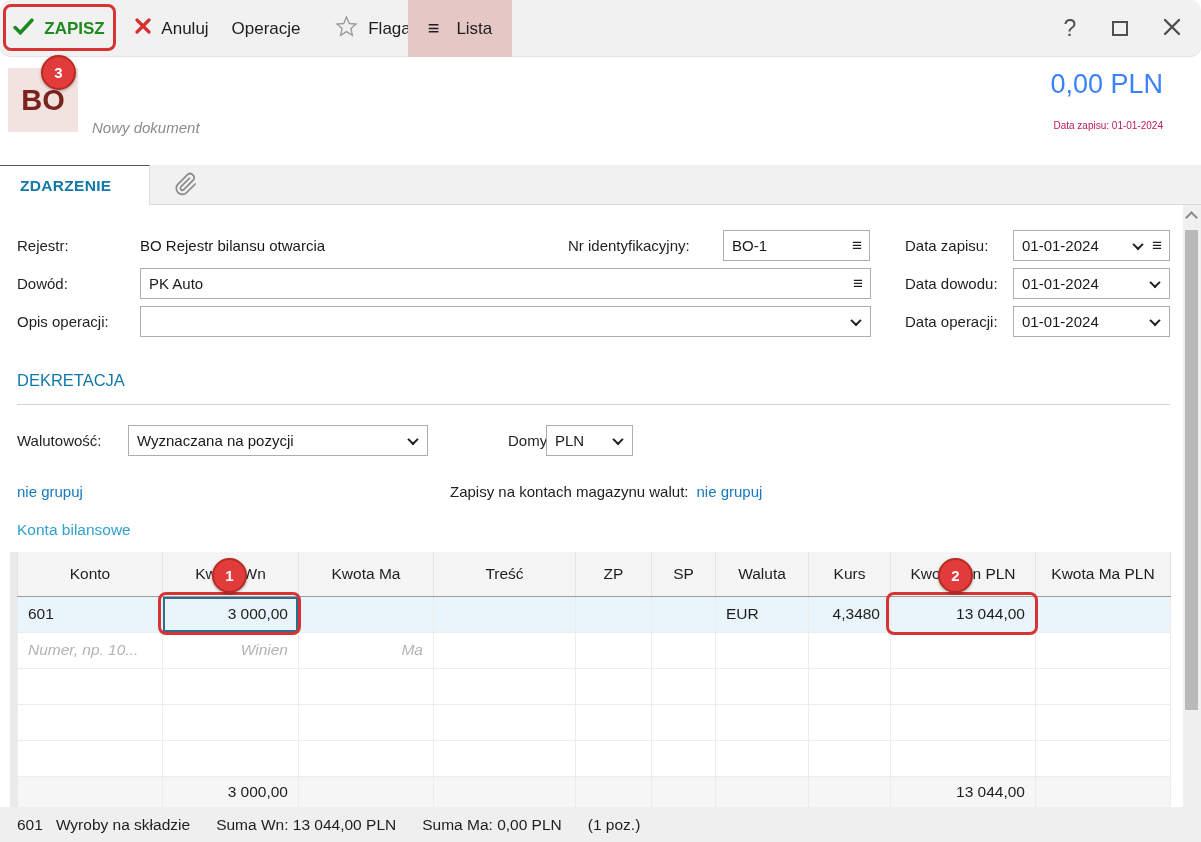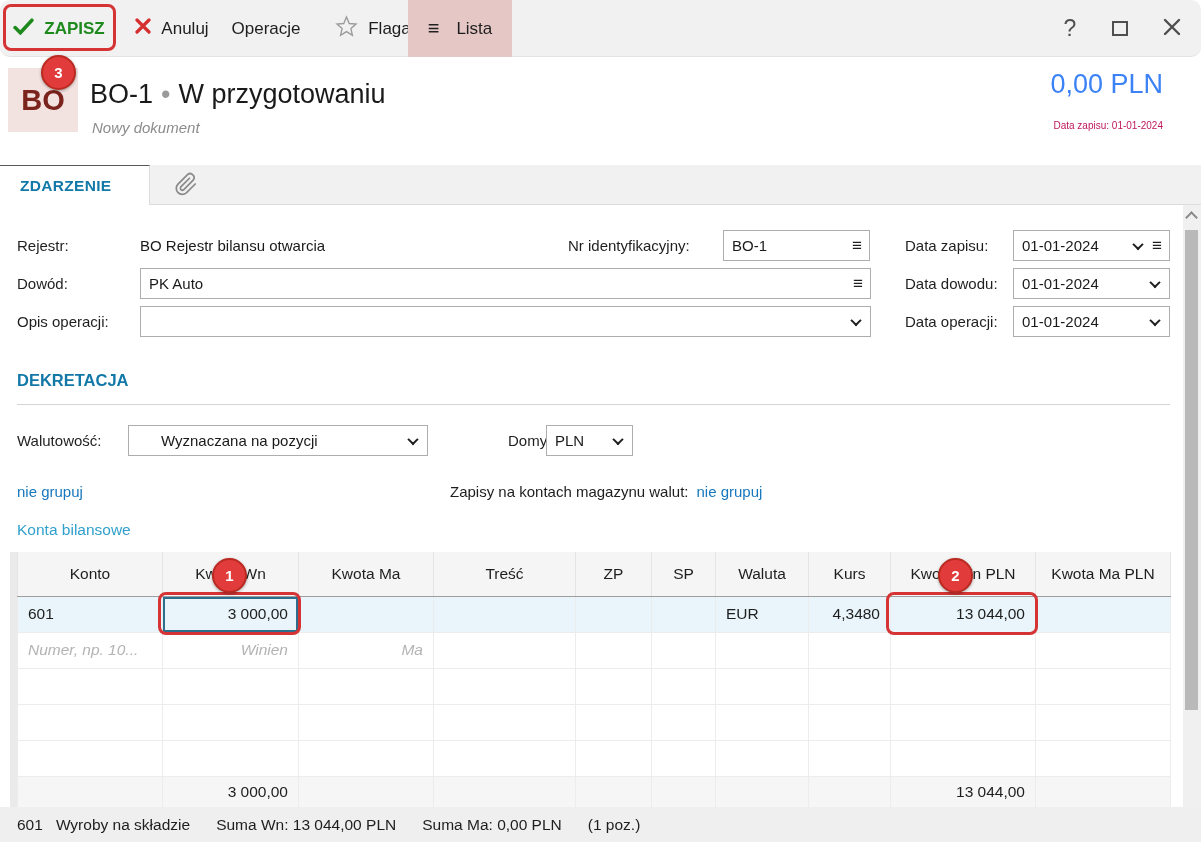--- a/index.html
+++ b/index.html
@@ -50,21 +50,21 @@
   .field { position:absolute; height:31px; background:#fff; border:1px solid #adadad;
     display:flex; align-items:center; }
   .field input { border:none; outline:none; flex:1; height:100%; padding:0 8px;
     font:inherit; color:#1a1a1a; background:transparent; min-width:0; }
   .field .val { flex:1; padding-left:8px; color:#1a1a1a; }
   .chev { display:inline-block; width:8px; height:8px; border-right:2px solid #1f1f1f;
     border-bottom:2px solid #1f1f1f; transform:rotate(45deg) translate(-1px,-1px);
     margin-right:10px; flex:0 0 auto; }
   .menu-glyph { font-size:17px; font-weight:bold; color:#1f1f1f; margin-right:7px; flex:0 0 auto; }
   
-  .sec-title { position:absolute; left:17px; top:371px; color:#1278a8; font-weight:bold; font-size:16.5px; }
+  .sec-title { position:absolute; left:17px; top:371px; color:#1278a8; font-weight:normal; font-size:16.5px; }
   .sec-rule { position:absolute; left:17px; top:404px; width:1153px; border-top:1px solid #d4d4d4; }
   .link { color:#1778be; cursor:pointer; }
   .links-row { position:absolute; top:483px; display:flex; gap:8px; align-items:center; font-size:15px; }
   .konta-link { position:absolute; left:17px; top:521px; color:#31a0cc; font-size:15.5px; cursor:pointer; }
   
   .row-gutter { position:absolute; left:10px; top:552px; width:7px; height:255px; background:#eaeaea; }
   table.grid { position:absolute; left:17px; top:552px; width:1153px;
     border-collapse:collapse; table-layout:fixed; font-size:15.5px; }
   .grid th { height:44px; background:#f5f5f5; font-weight:normal; color:#1e1e1e;
     border-left:1px solid #e4e4e4; border-right:1px solid #e4e4e4;
@@ -138,23 +138,20 @@
     <span>
       <svg width="18" height="18" viewBox="0 0 18 18">
           <path d="M2 2l14 14M16 2L2 16" stroke="#4f4f4f" stroke-width="2.4" stroke-linecap="round"></path>
         </svg>
     </span>
   </div>
 </div>
 
 <div class="hdr">
   <div class="bo-badge">BO</div>
-  <div class="doc-title">
-    <span>BO-1</span><span class="sep">•</span><span>W przygotowaniu</span>
-  </div>
   <div class="doc-sub">Nowy dokument</div>
   <div class="amount">0,00 PLN</div>
   <div class="save-date">Data zapisu: 01-01-2024</div>
 </div>
 
 <div class="tabstrip">
   <div class="tab-active">ZDARZENIE</div>
   <div class="tab-attach">
     <span>
       <svg width="26" height="26" viewBox="0 0 24 24">
@@ -197,21 +194,21 @@
 <div class="lbl" style="left:905px; top:306px;">Data operacji:</div>
 <div class="field" style="left:1013px; top:306px; width:157px;">
   <span class="val">01-01-2024</span>
   <span class="chev"></span>
 </div>
 
 <div class="sec-title">DEKRETACJA</div>
 <div class="sec-rule"></div>
 
 <div class="lbl" style="left:17px; top:425px;">Walutowość:</div>
-<div class="field" style="left:128px; top:425px; width:300px;padding-left:24px;">
+<div class="field" style="left:128px; top:425px; width:300px;">
   <span class="val">Wyznaczana na pozycji</span>
   <span class="chev"></span>
 </div>
 <div class="lbl" style="left:508px; top:425px;">Domyślnie:</div>
 <div class="field" style="left:546px; top:425px; width:87px;">
   <span class="val">PLN</span>
   <span class="chev"></span>
 </div>
 
 <div class="links-row" style="left:17px;">

